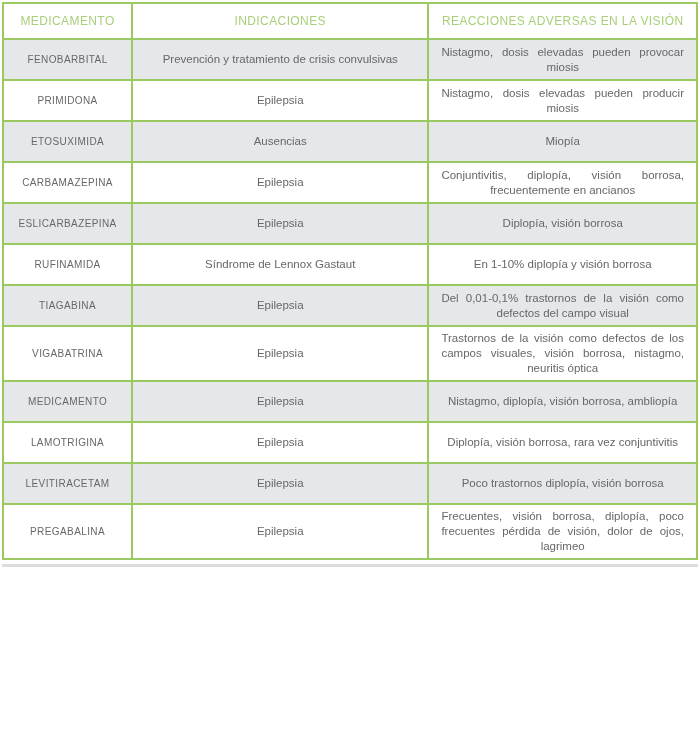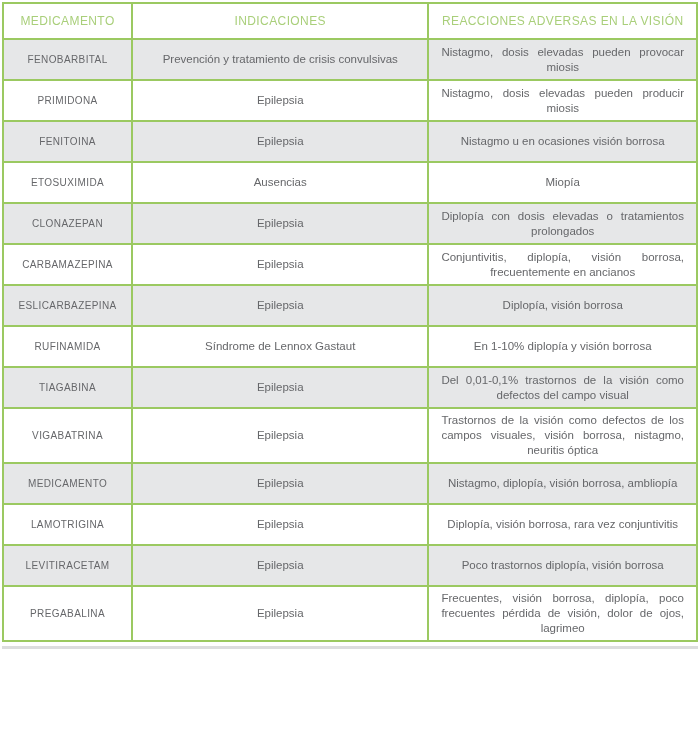--- a/index.html
+++ b/index.html
@@ -83,33 +83,23 @@
           <td class="col-med">FENOBARBITAL</td>
           <td class="col-ind">Prevención y tratamiento de crisis convulsivas</td>
           <td class="col-rea">Nistagmo, dosis elevadas pueden provocar miosis</td>
         </tr>
         <tr>
           <td class="col-med">PRIMIDONA</td>
           <td class="col-ind">Epilepsia</td>
           <td class="col-rea">Nistagmo, dosis elevadas pueden producir miosis</td>
         </tr>
         <tr>
-          <td class="col-med">FENITOINA</td>
-          <td class="col-ind">Epilepsia</td>
-          <td class="col-rea">Nistagmo u en ocasiones visión borrosa</td>
-        </tr>
-        <tr>
           <td class="col-med">ETOSUXIMIDA</td>
           <td class="col-ind">Ausencias</td>
           <td class="col-rea">Miopía</td>
-        </tr>
-        <tr>
-          <td class="col-med">CLONAZEPAN</td>
-          <td class="col-ind">Epilepsia</td>
-          <td class="col-rea">Diplopía con dosis elevadas o tratamientos prolongados</td>
         </tr>
         <tr>
           <td class="col-med">CARBAMAZEPINA</td>
           <td class="col-ind">Epilepsia</td>
           <td class="col-rea">Conjuntivitis, diplopía, visión borrosa, frecuentemente en ancianos</td>
         </tr>
         <tr>
           <td class="col-med">ESLICARBAZEPINA</td>
           <td class="col-ind">Epilepsia</td>
           <td class="col-rea">Diplopía, visión borrosa</td>

